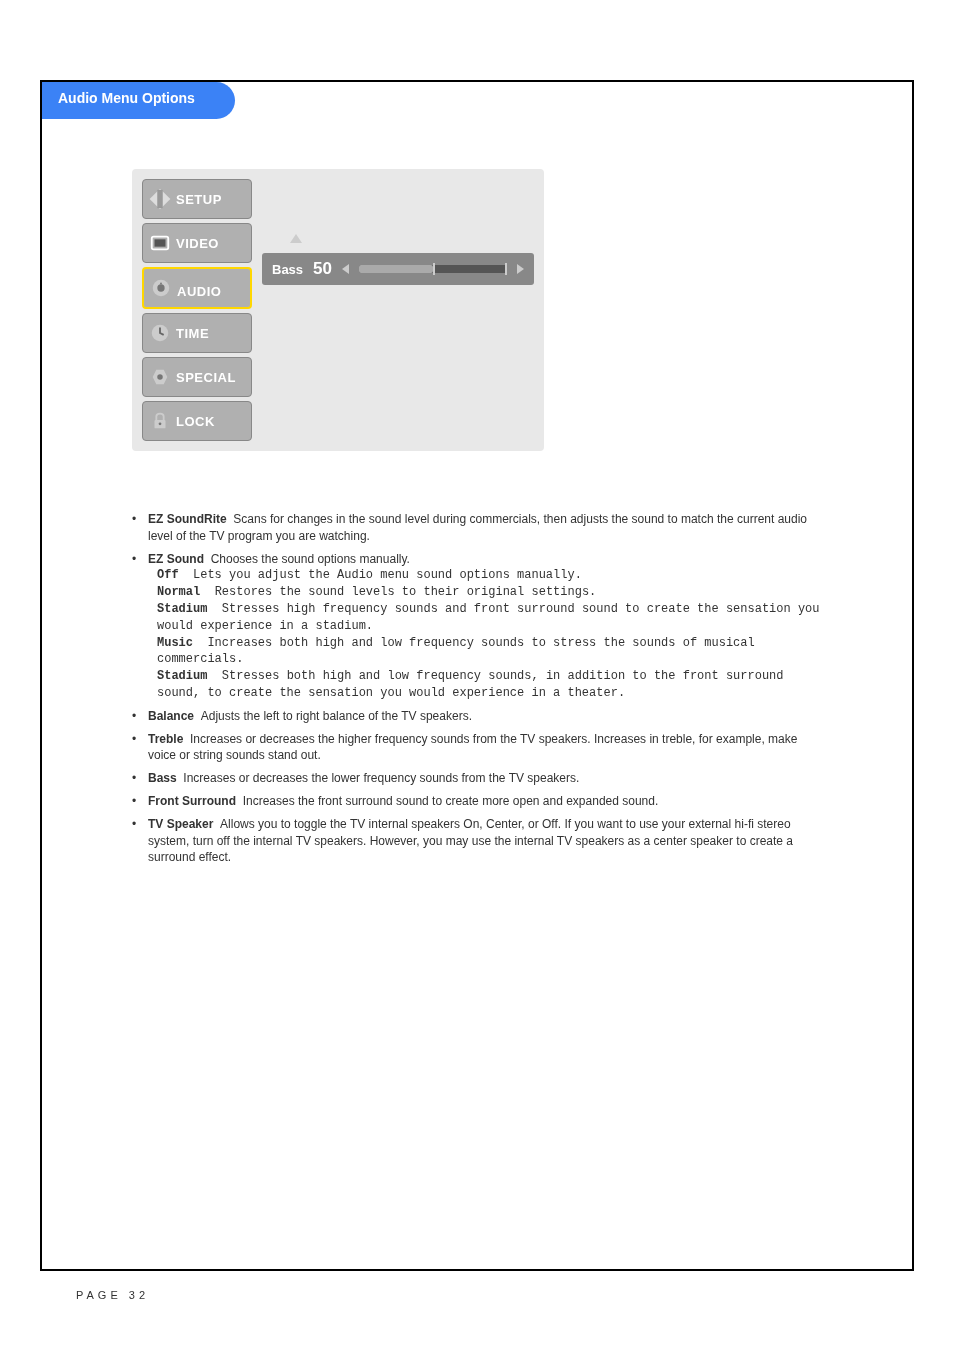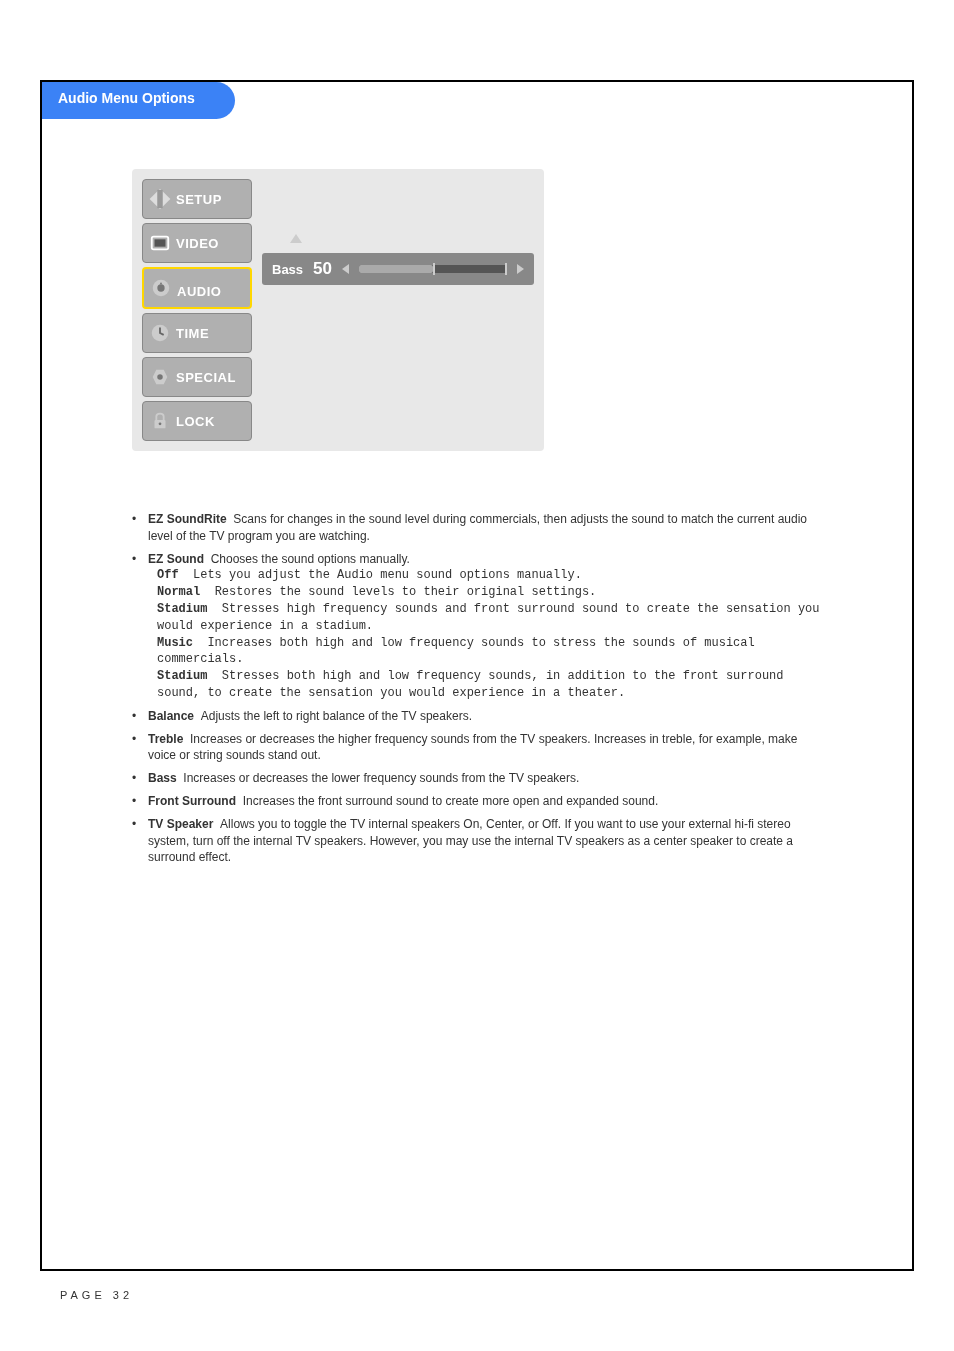--- a/index.html
+++ b/index.html
@@ -217,21 +217,21 @@
     }
     
     .sublist {
       margin-left: 9px;
       font-family: Liberation Mono, monospace;
     }
     
     .page-number {
       position: absolute;
       bottom: 50px;
-      left: 60px;
+      left: 76px;
       font-size: 11px;
       letter-spacing: 4px;
       color: #333;
     }
   </style>
 </head>
 <body>
 
 <div class="page-frame">
   <div class="header-tab">Audio Menu Options</div>

